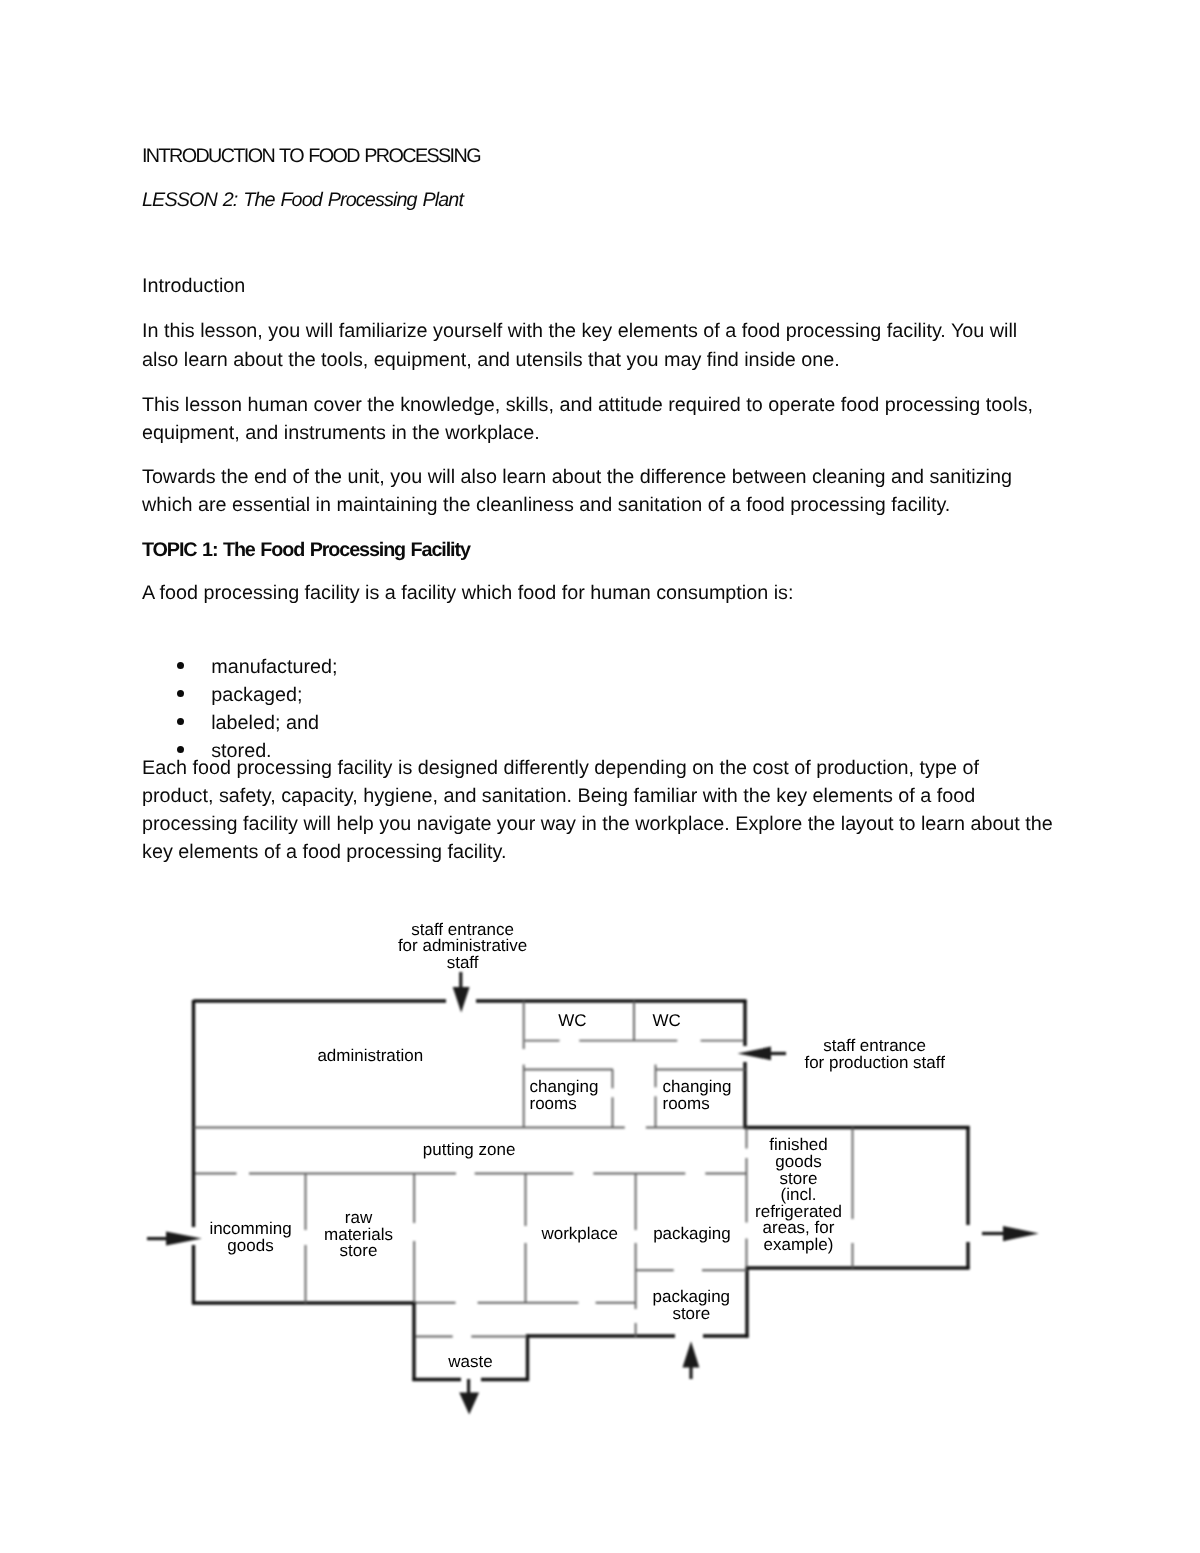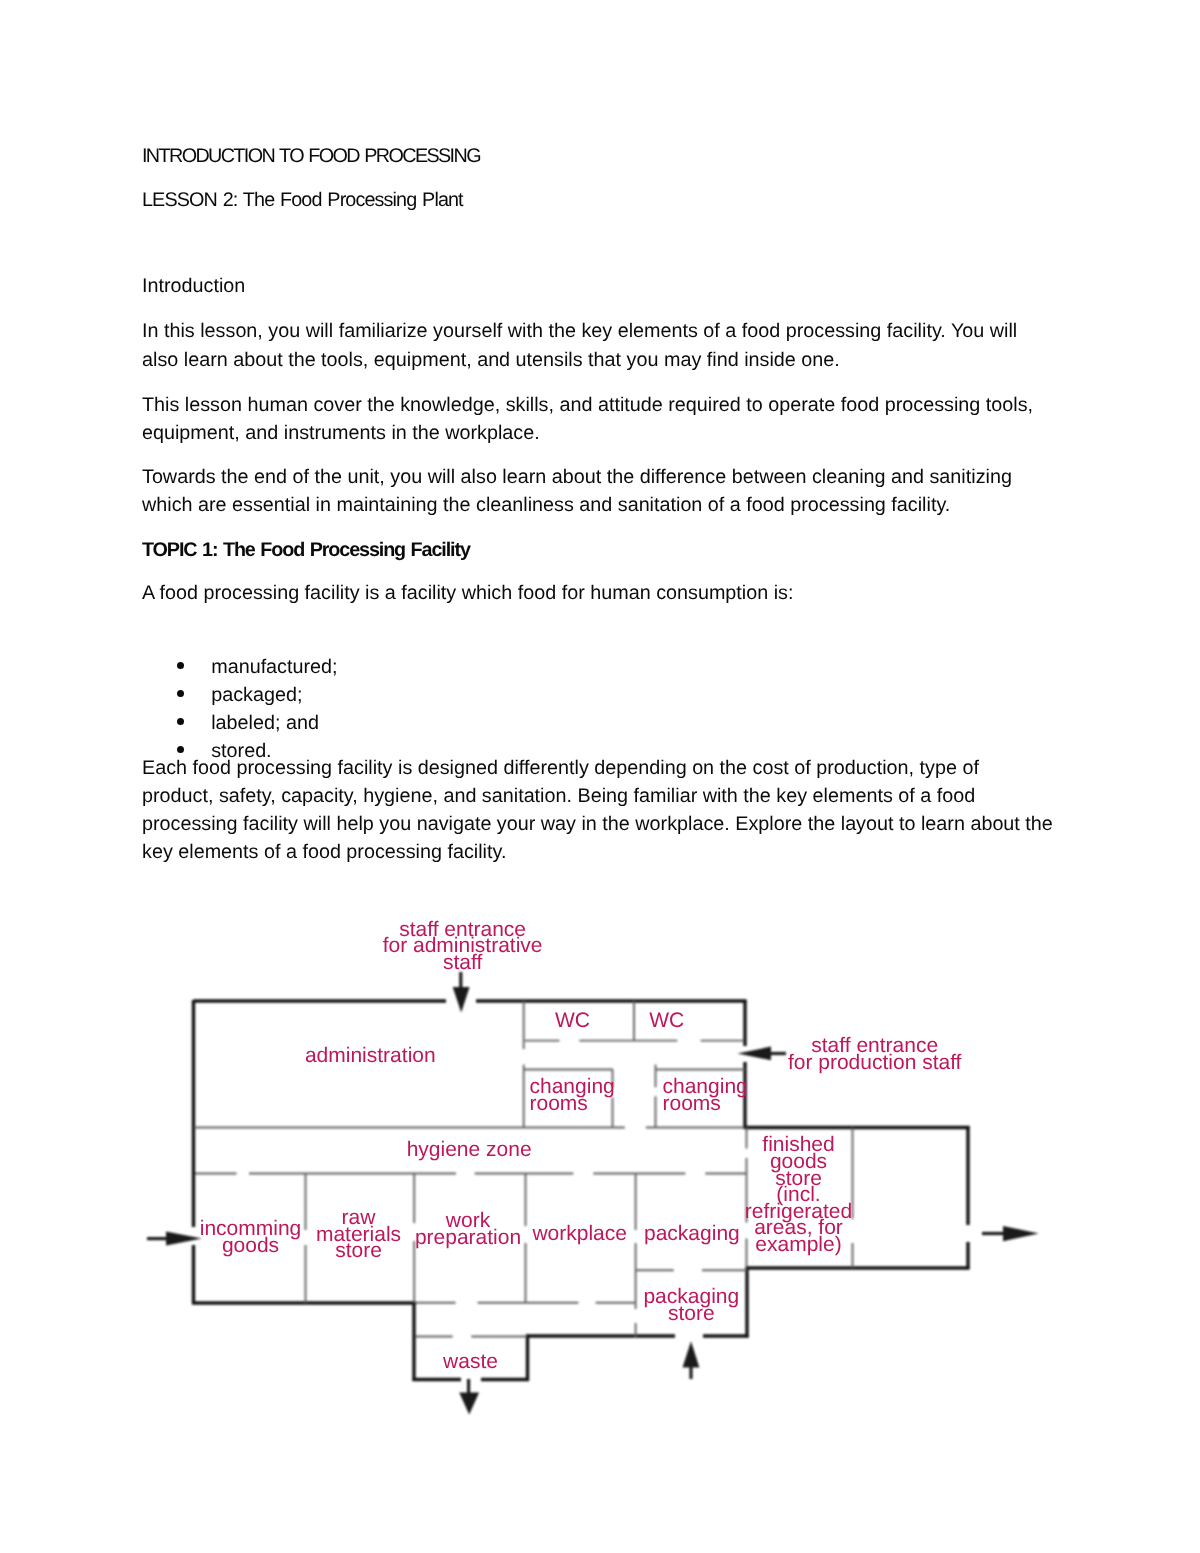--- a/index.html
+++ b/index.html
@@ -17,32 +17,32 @@
   .doc{position:absolute;left:0;top:0;width:1200px;}
   .blk{position:absolute;left:142px;}
   .t{
     font-size:19.78px;
     line-height:28.3px;
     white-space:pre;
     color:#0b0b0b;
   }
   .t.b{font-weight:bold;}
   .ls1{letter-spacing:-1.62px;word-spacing:1.5px;}
-  .ls2{letter-spacing:-0.886px;word-spacing:1.2px;}
+  .ls2{letter-spacing:-0.886px;word-spacing:1.2px;font-style:italic;}
   .ls3{letter-spacing:-1.119px;word-spacing:1.2px;}
   ul.bl{margin:0;padding:0;list-style:none;}
   ul.bl li{position:relative;font-size:19.78px;line-height:28.0px;padding-left:69.2px;white-space:pre;}
 
   .plan{position:absolute;left:0;top:0;width:1200px;height:1553px;pointer-events:none;filter:blur(0.8px);}
   .plan line{stroke:#2b2b2b;stroke-linecap:butt;}
   .plan line.w1{stroke-width:3.4;stroke:#121212;}
   .plan line.w0{stroke-width:1.9;stroke:#636363;}
   .plan polygon.arrow{fill:#1a1a1a;}
   .plan .stem{stroke:#1a1a1a;stroke-width:3.2;}
-  .dlabel{position:absolute;font-family:"Liberation Sans",sans-serif;font-size:21px;line-height:16.65px;color:#be185d;white-space:pre;text-align:center;filter:blur(0.78px);}
+  .dlabel{position:absolute;font-family:"Liberation Sans",sans-serif;font-size:17px;line-height:16.65px;color:#000000;white-space:pre;text-align:center;filter:blur(0.78px);}
   ul.bl li .bullet{position:absolute;left:35.2px;top:8.9px;width:7px;height:7px;border-radius:50%;background:#0b0b0b;font-size:0;line-height:0;color:transparent;overflow:hidden;}
 </style>
 </head>
 <body>
 
 <div class="page">
   <div class="doc">
 
     <div class="t ls1 blk" style="top:142px">INTRODUCTION TO FOOD PROCESSING</div>
     <div class="t ls2 blk" style="top:185.5px">LESSON 2: The Food Processing Plant</div>
@@ -155,28 +155,26 @@
 staff</div>
 <div class="dlabel" style="left:674.7px;top:1038.1px;width:400px">staff entrance
 for production staff</div>
 <div class="dlabel" style="left:170.3px;top:1048.1px;width:400px">administration</div>
 <div class="dlabel" style="left:372.5px;top:1012.8px;width:400px">WC</div>
 <div class="dlabel" style="left:466.7px;top:1012.8px;width:400px">WC</div>
 <div class="dlabel" style="left:529.5px;top:1079.1px;width:200px;text-align:left">changing
 rooms</div>
 <div class="dlabel" style="left:662.5px;top:1079.1px;width:200px;text-align:left">changing
 rooms</div>
-<div class="dlabel" style="left:269.1px;top:1141.5px;width:400px">hygiene zone</div>
+<div class="dlabel" style="left:269.1px;top:1141.5px;width:400px">putting zone</div>
 <div class="dlabel" style="left:50.5px;top:1221.0px;width:400px">incomming
 goods</div>
 <div class="dlabel" style="left:158.5px;top:1209.9px;width:400px">raw
 materials
 store</div>
-<div class="dlabel" style="left:268.0px;top:1213.4px;width:400px">work
-preparation</div>
 <div class="dlabel" style="left:379.7px;top:1226.3px;width:400px">workplace</div>
 <div class="dlabel" style="left:491.9px;top:1226.3px;width:400px">packaging</div>
 <div class="dlabel" style="left:491.3px;top:1289.1px;width:400px">packaging
 store</div>
 <div class="dlabel" style="left:598.5px;top:1137.2px;width:400px">finished
 goods
 store
 (incl.
 refrigerated
 areas, for

